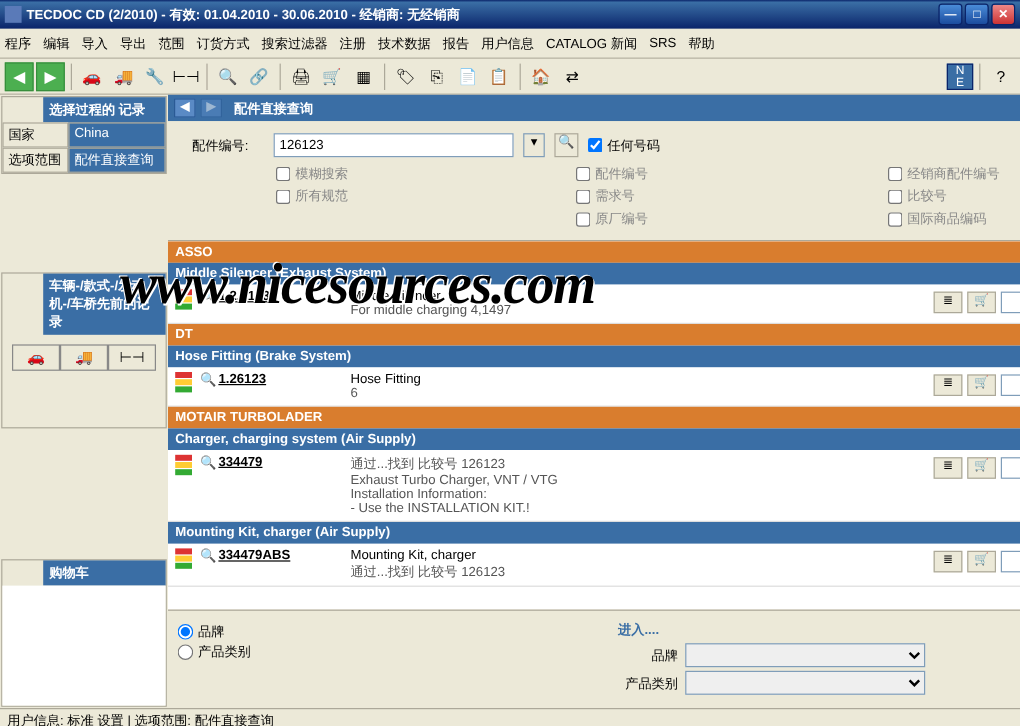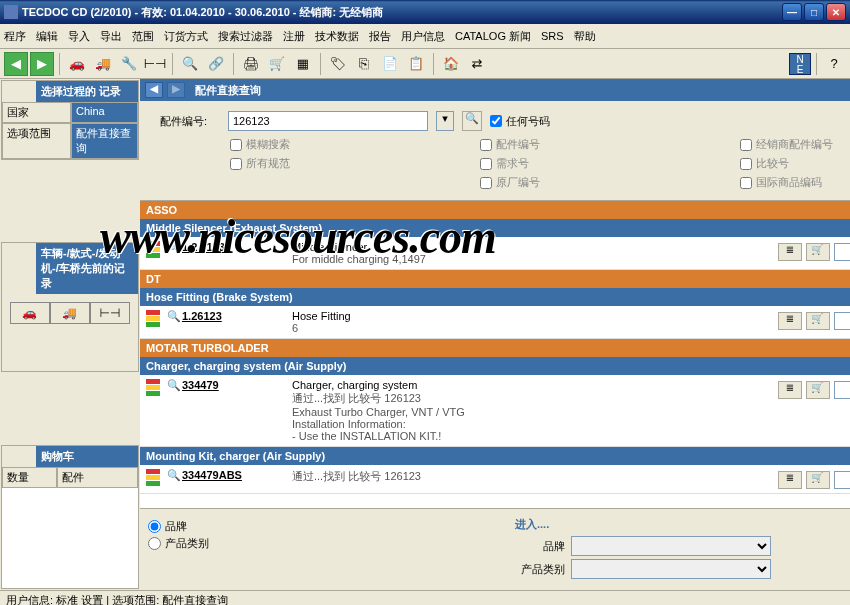--- a/index.html
+++ b/index.html
@@ -16,21 +16,21 @@
 .tb-btn { width: 24px; height: 24px; border: 1px solid transparent; display: flex; align-items: center; justify-content: center; font-size: 13px; }
 .tb-sep { width: 1px; height: 22px; background: #aca899; margin: 0 3px; }
 .tb-green { background: #4caf50; color: #fff; border: 1px solid #388e3c; }
 .tb-sq { width: 22px; height: 22px; background: #3a6ea5; color: #fff; border: 1px solid #0a246a; font-size: 10px; text-align:center; line-height:10px; padding-top:1px;}
 .main { display: flex; height: 511px; }
 .sidebar { width: 195px; background: #ece9d8; display: flex; flex-direction: column; }
 .panel-header { background: #3a6ea5; color: #fff; font-weight: bold; padding: 3px 5px; display: flex; align-items: center; justify-content: space-between; margin-left: 34px; }
 .sidebar-section { border: 1px solid #aca899; margin: 1px; }
 .sidebar-row { display: flex; }
 .sidebar-cell { padding: 2px 4px; border: 1px solid #aca899; }
-.sidebar-cell.lbl { width: 69px; background: #ece9d8; }
+.sidebar-cell.lbl { width: 55px; background: #ece9d8; }
 .sidebar-cell.val { flex: 1; background: #3a6ea5; color: #fff; }
 .sidebar-spacer { flex: 1; }
 .veh-panel { height: 130px; }
 .veh-icons { display: flex; justify-content: space-around; padding: 8px; }
 .veh-icon { width: 40px; height: 22px; border: 1px solid #888; display:flex; align-items:center; justify-content:center; font-size:12px;}
 .cart-panel .sidebar-row .sidebar-cell { background: #ece9d8; color: #000; }
 .content { flex: 1; display: flex; flex-direction: column; background: #ece9d8; }
 .content-header { background: #3a6ea5; color: #fff; font-weight: bold; padding: 3px 5px; display:flex; align-items:center; }
 .content-header .hbtn { width:18px; height:16px; background:#5a8ac5; border:1px solid #2a5a95; margin-right:4px; font-size:10px; text-align:center;}
 .search-area { padding: 10px 20px; background: #ece9d8; border-bottom: 1px solid #aca899; }
@@ -151,24 +151,20 @@
         <div class="veh-icon">🚗</div>
         <div class="veh-icon">🚚</div>
         <div class="veh-icon">⊢⊣</div>
       </div>
     </div>
     <div class="sidebar-spacer"></div>
     <div class="sidebar-section cart-panel">
       <div class="panel-header">
         <span>购物车</span>
       </div>
-      <div class="sidebar-row">
-        <div class="sidebar-cell" style="width:55px">数量</div>
-        <div class="sidebar-cell" style="flex:1">配件</div>
-      </div>
       <div style="height:100px;background:#fff"></div>
     </div>
   </div>
 
   <div class="content">
     <div class="content-header">
       <div class="hbtn">◀</div>
       <div class="hbtn" style="opacity:.5">▶</div>
       <span style="margin-left:6px">配件直接查询</span>
     </div>
@@ -274,21 +270,20 @@
       <div class="category-bar">Charger, charging system (Air Supply)</div>
       <div class="result-row">
         <div class="icons">
             <div class="sig r"></div>
             <div class="sig y"></div>
             <div class="sig g"></div>
           </div>
         <div class="zoom">🔍</div>
         <div class="partno">334479</div>
         <div class="desc">
-          <div class="d1">Charger, charging system</div>
           <div class="d2">通过...找到 比较号 126123</div>
           <div class="d2">Exhaust Turbo Charger, VNT / VTG</div>
           <div class="d2">Installation Information:</div>
           <div class="d2">  - Use the INSTALLATION KIT.!</div>
         </div>
         <div class="actions">
             <div class="act-btn">≣</div>
             <div class="act-btn">🛒</div>
             <input class="qty" value="0" style="">
           </div>
@@ -297,20 +292,21 @@
       <div class="category-bar">Mounting Kit, charger (Air Supply)</div>
       <div class="result-row">
         <div class="icons">
             <div class="sig r"></div>
             <div class="sig y"></div>
             <div class="sig g"></div>
           </div>
         <div class="zoom">🔍</div>
         <div class="partno">334479ABS</div>
         <div class="desc">
+            <div class="d1">Mounting Kit, charger</div>
             <div class="d2">通过...找到 比较号 126123</div>
           </div>
         <div class="actions">
             <div class="act-btn">≣</div>
             <div class="act-btn">🛒</div>
             <input class="qty" value="0" style="">
           </div>
       </div>
     </div>
 

